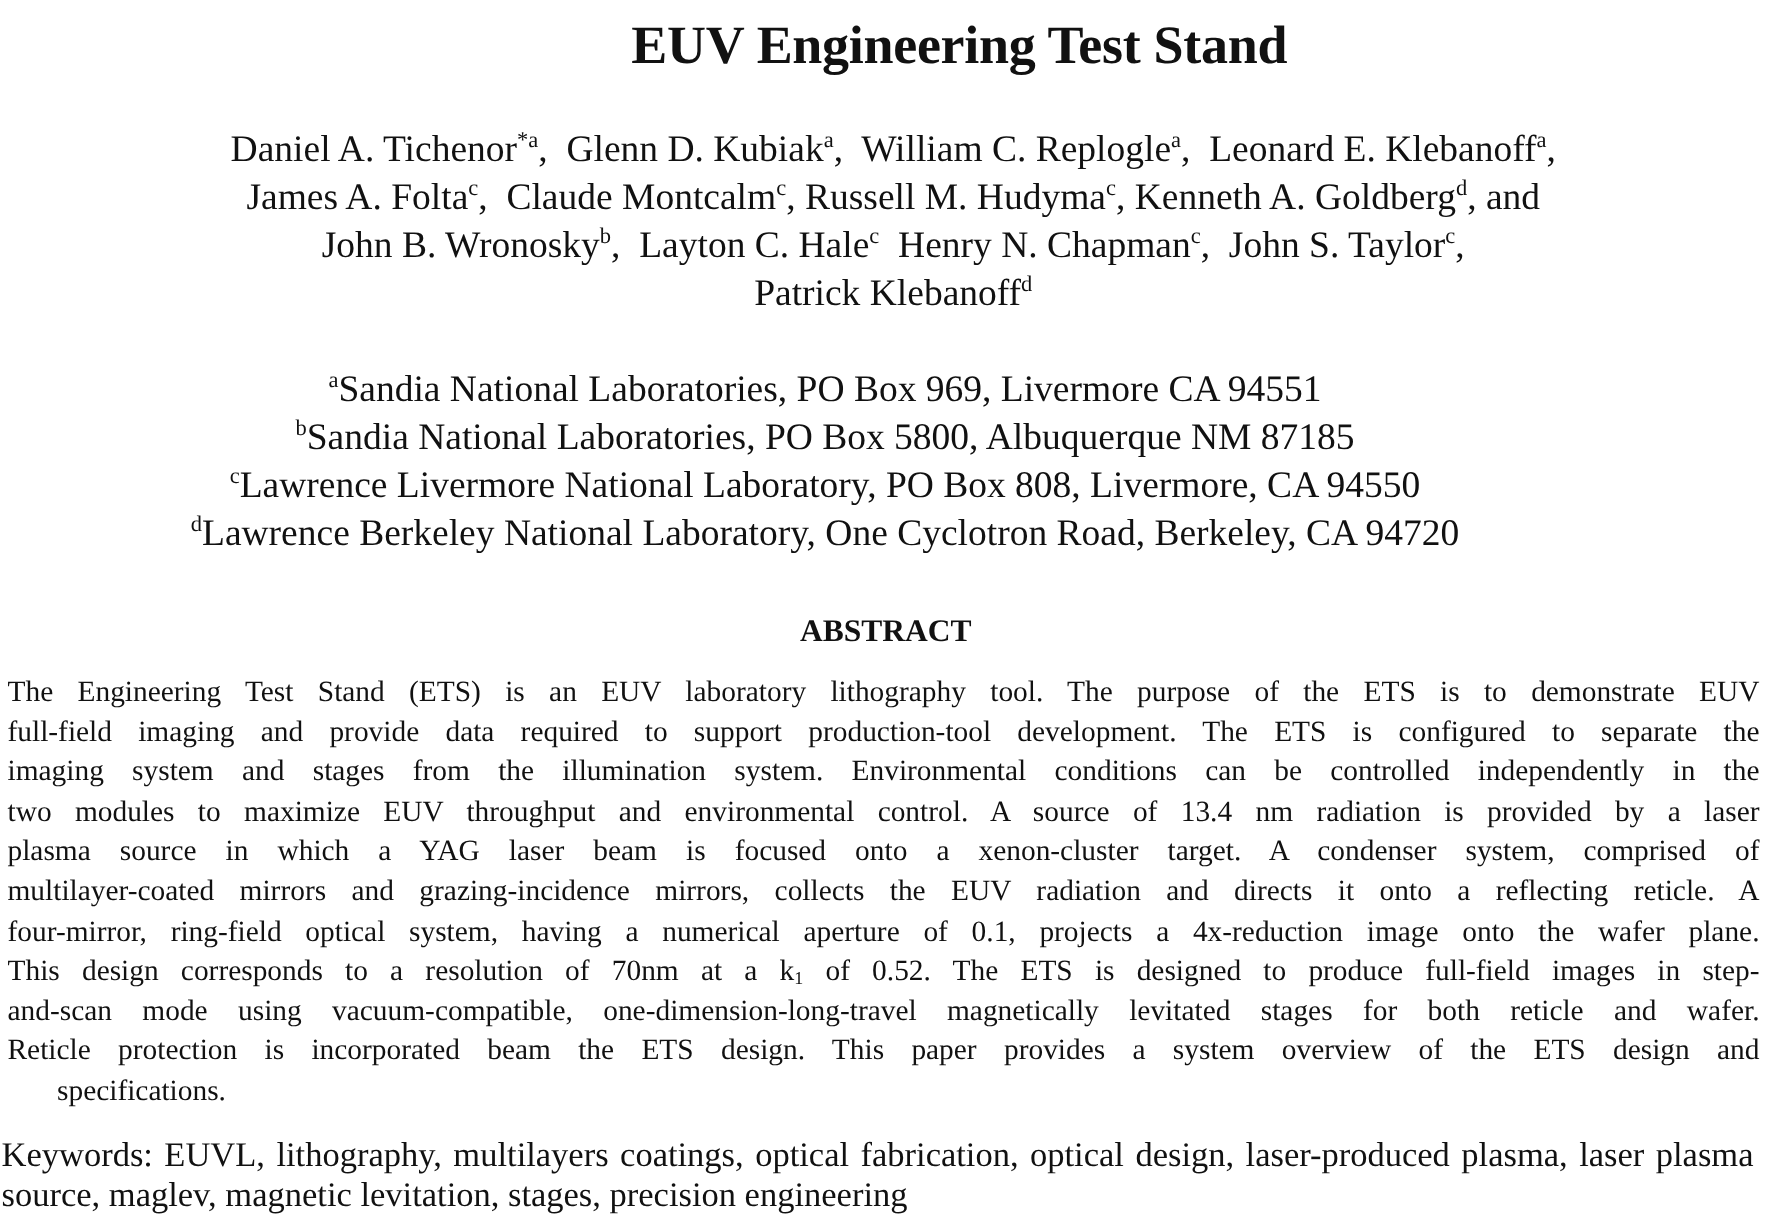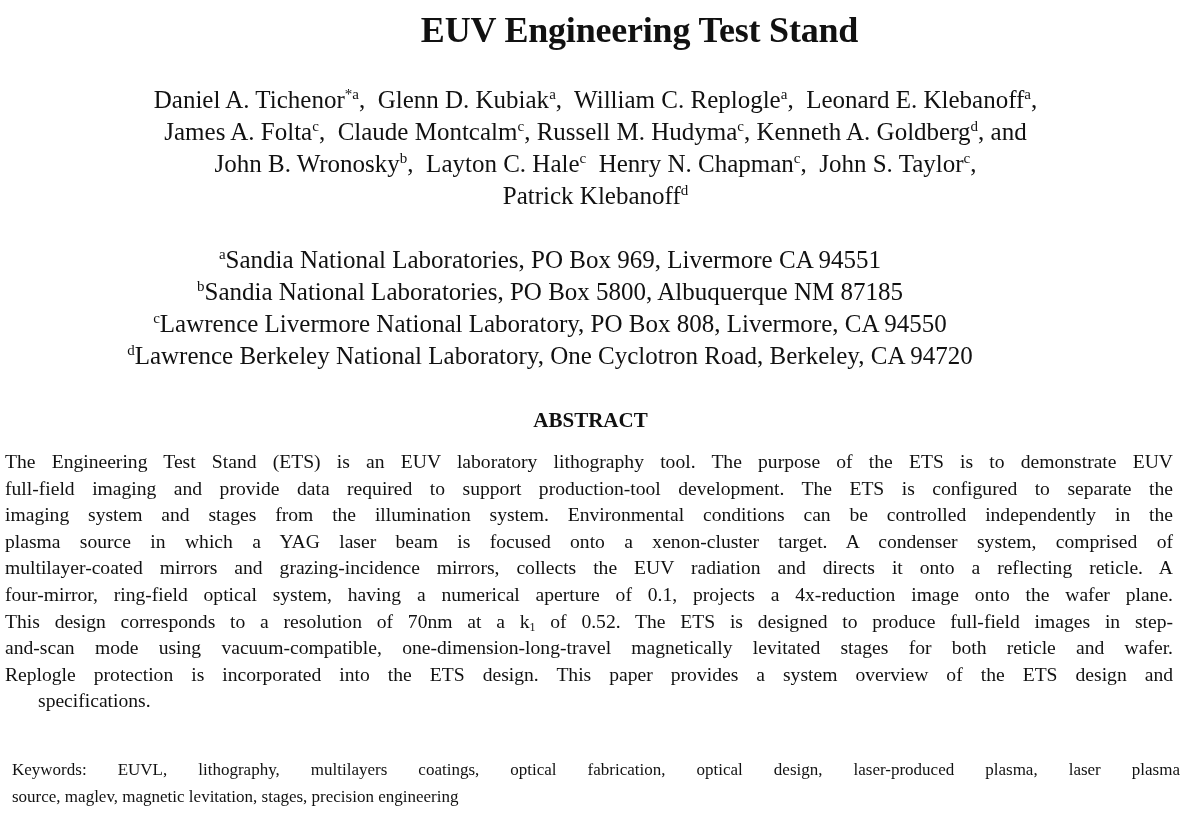--- a/index.html
+++ b/index.html
@@ -28,22 +28,22 @@
     text-align: center; font-weight: bold; font-size: 21px; line-height: 30px;
   }
   .abstract-body {
     position: absolute; left: 5px; top: 449px; width: 1168px;
     font-size: 19.6px; line-height: 26.6px; text-align: justify;
   }
   .abstract-body .line { display: block; text-align: justify; text-align-last: justify; white-space: nowrap; }
   .abstract-body .line.last { text-align-last: left; margin-left: 33px; }
   .abstract-body sub { font-size: 12px; vertical-align: -3px; line-height: 0; }
   .keywords {
-    position: absolute; left: 12px; top: 757px; width: 1168px;
-    font-size: 17px; line-height: 26.6px;
+    position: absolute; left: 1px; top: 757px; width: 1168px;
+    font-size: 23px; line-height: 26.6px;
   }
   .keywords .line { display: block; white-space: nowrap; text-align-last: justify; }
   .keywords .line.last { text-align-last: left; }
 </style>
 </head>
 <body>
 
 <div class="title">EUV Engineering Test Stand</div>
 
 <div class="authors">
@@ -77,25 +77,26 @@
   <div><sup>c</sup><span>Lawrence Livermore National Laboratory, PO Box 808, Livermore, CA 94550</span></div>
   <div><sup>d</sup><span>Lawrence Berkeley National Laboratory, One Cyclotron Road, Berkeley, CA 94720</span></div>
 </div>
 
 <div class="abstract-head">ABSTRACT</div>
 
 <div class="abstract-body">
   <span class="line">The Engineering Test Stand (ETS) is an EUV laboratory lithography tool.  The purpose of the ETS is to demonstrate EUV</span>
   <span class="line">full-field imaging and provide data required to support production-tool development.  The ETS is configured to separate the</span>
   <span class="line">imaging system and stages from the illumination system.  Environmental conditions can be controlled independently in the</span>
+  <span class="line">two modules to maximize EUV throughput and environmental control.  A source of 13.4 nm radiation is provided by a laser</span>
   <span class="line">plasma source in which a YAG laser beam is focused onto a xenon-cluster target.  A condenser system, comprised of</span>
   <span class="line">multilayer-coated mirrors and grazing-incidence mirrors, collects the EUV radiation and directs it onto a reflecting reticle.  A</span>
   <span class="line">four-mirror, ring-field optical system, having a numerical aperture of 0.1, projects a 4x-reduction image onto the wafer plane.</span>
   <span class="line"><span>This design corresponds to a resolution of 70nm at a k</span><sub>1</sub><span> of  0.52.  The ETS is designed to produce full-field images in step-</span></span>
   <span class="line">and-scan mode using vacuum-compatible, one-dimension-long-travel magnetically levitated stages for both reticle and wafer.</span>
-  <span class="line">Replogle protection is incorporated into the ETS design.  This paper provides a system overview of the ETS design and</span>
+  <span class="line">Reticle protection is incorporated beam the ETS design.  This paper provides a system overview of the ETS design and</span>
   <span class="line last">specifications.</span>
 </div>
 
 <div class="keywords">
   <span class="line">Keywords: EUVL, lithography, multilayers coatings, optical fabrication, optical design, laser-produced plasma, laser plasma</span>
   <span class="line last">source, maglev, magnetic levitation, stages, precision engineering</span>
 </div>
 
 </body></html>

